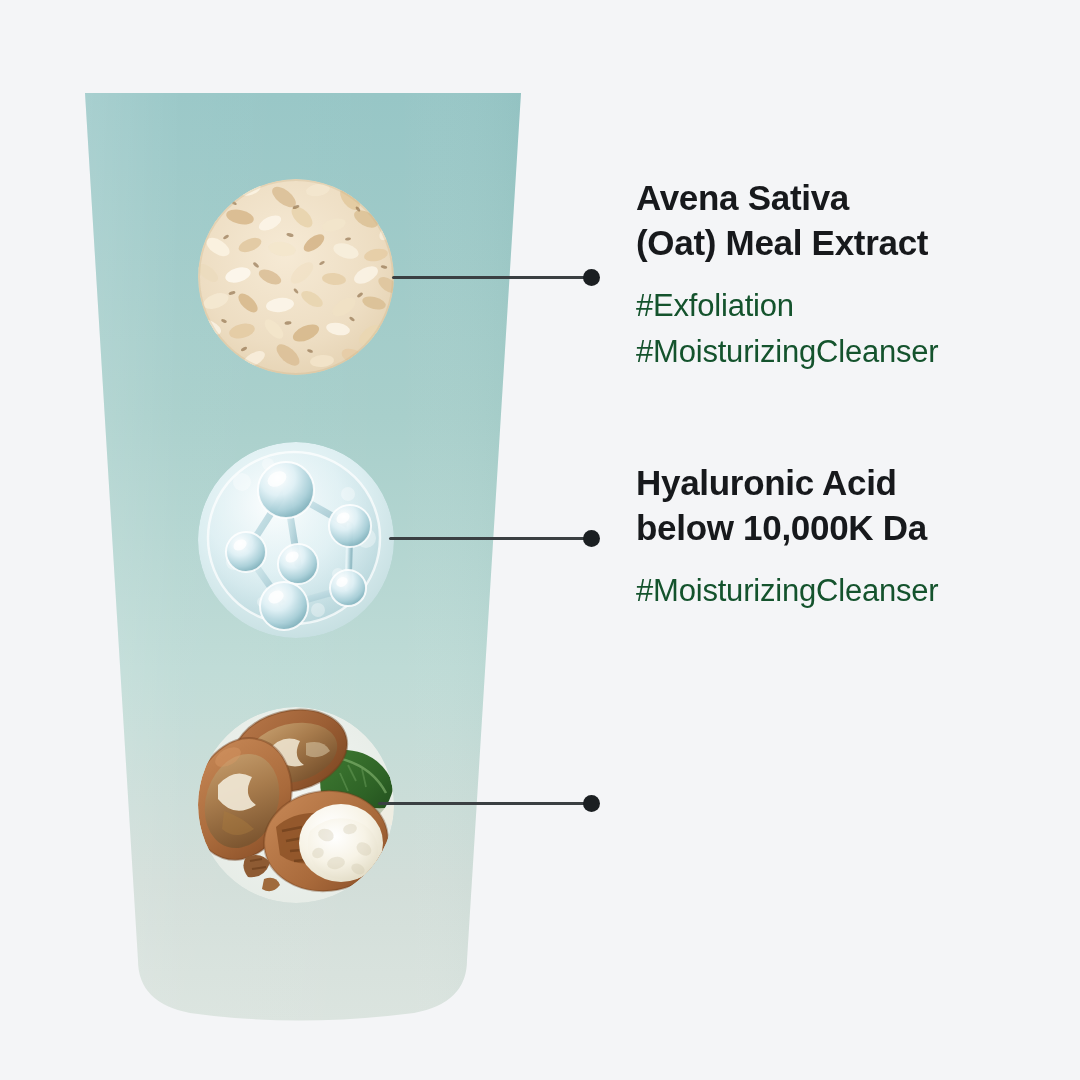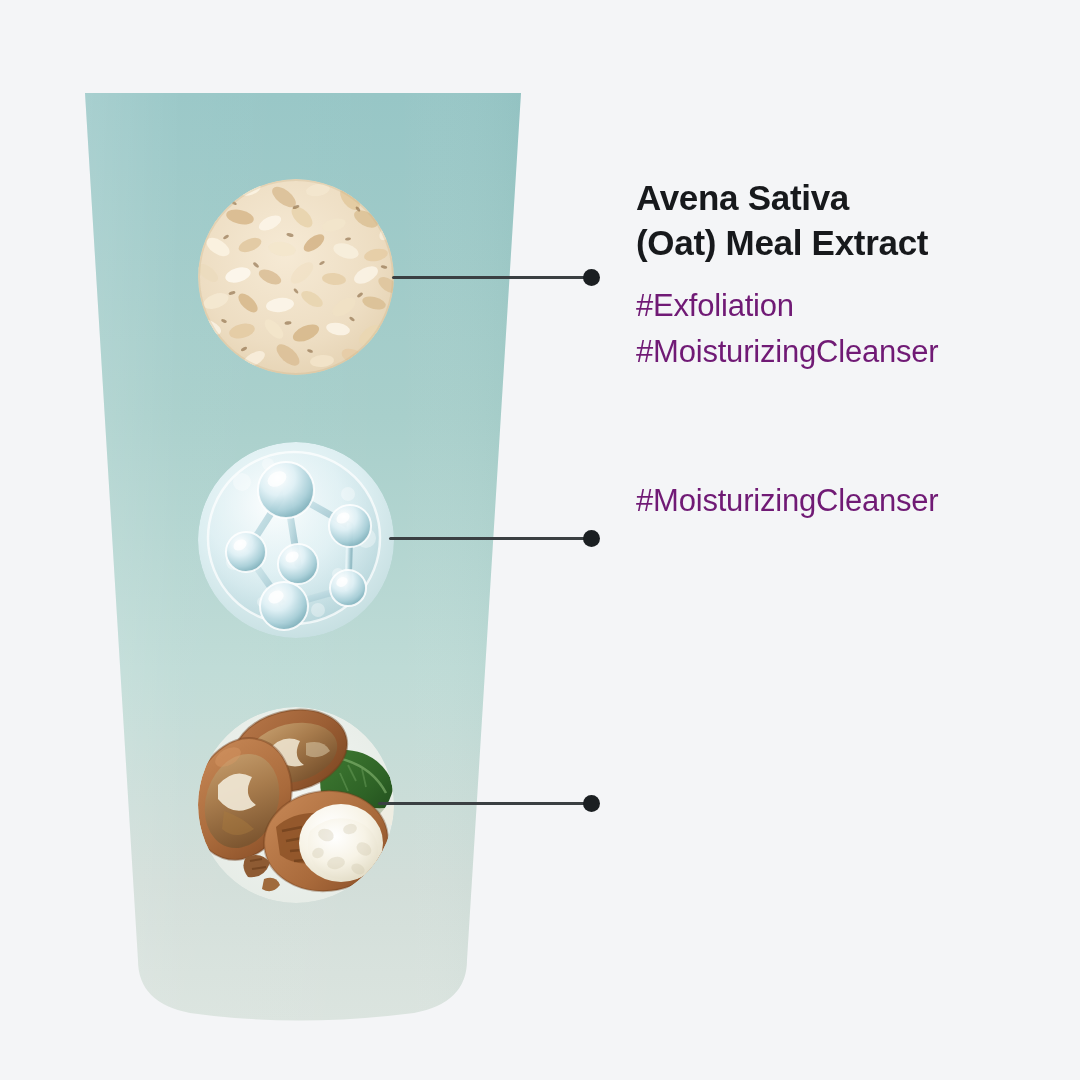--- a/index.html
+++ b/index.html
@@ -84,21 +84,21 @@
     color: #17191c;
     letter-spacing: -0.3px;
     white-space: pre-line;
   }
   .ingredient-tags {
     margin: 0;
     padding-top: 18px;
     font-size: 31px;
     line-height: 46px;
     font-weight: normal;
-    color: #701a75;
+    color: #14532d;
     letter-spacing: -0.2px;
     white-space: pre-line;
   }
 </style>
 </head>
 <body>
 
 <div id="infographic">
 
   <svg class="tube-layer" viewBox="0 0 1080 1080" xmlns="http://www.w3.org/2000/svg">
@@ -372,17 +372,19 @@
   <div class="leader-dot" id="leader-dot-3"></div>
 
   <div class="text-block" id="text-block-1">
     <h2 class="ingredient-title">Avena Sativa
 (Oat) Meal Extract</h2>
     <p class="ingredient-tags">#Exfoliation
 #MoisturizingCleanser</p>
   </div>
 
   <div class="text-block" id="text-block-2">
+    <h2 class="ingredient-title">Hyaluronic Acid
+below 10,000K Da</h2>
     <p class="ingredient-tags">#MoisturizingCleanser</p>
   </div>
 
 
 </div>
 
 </body></html>

